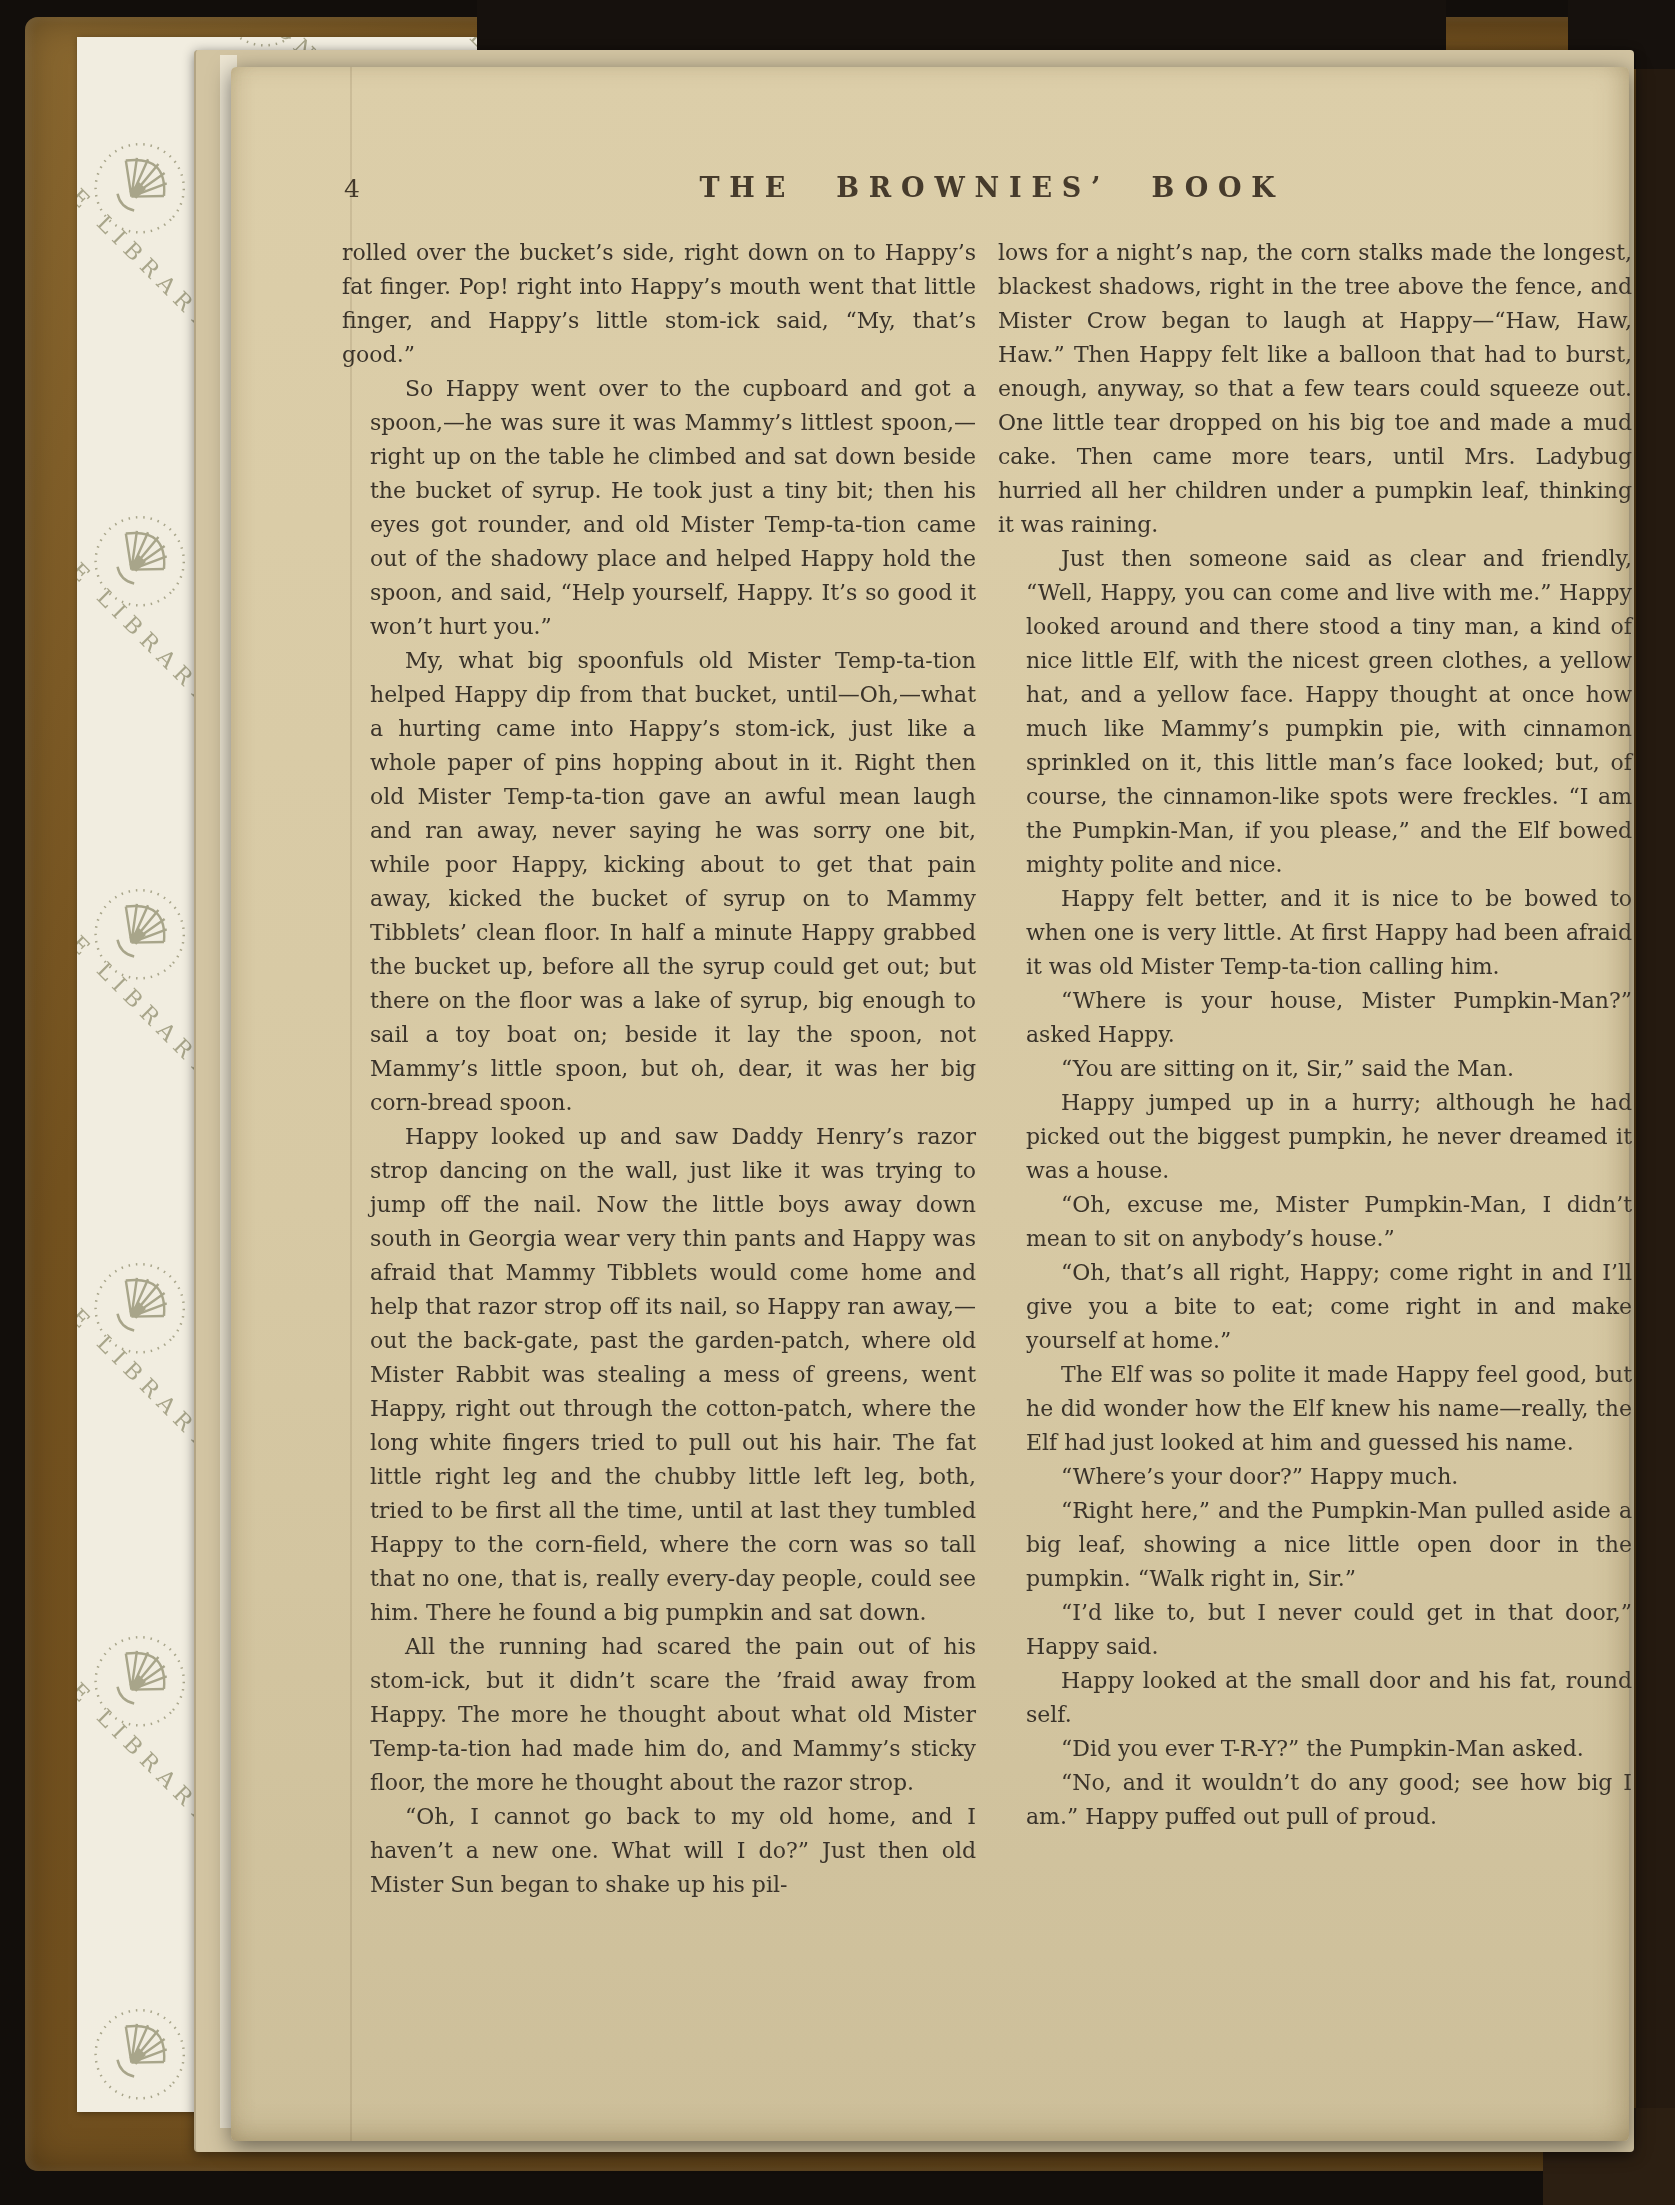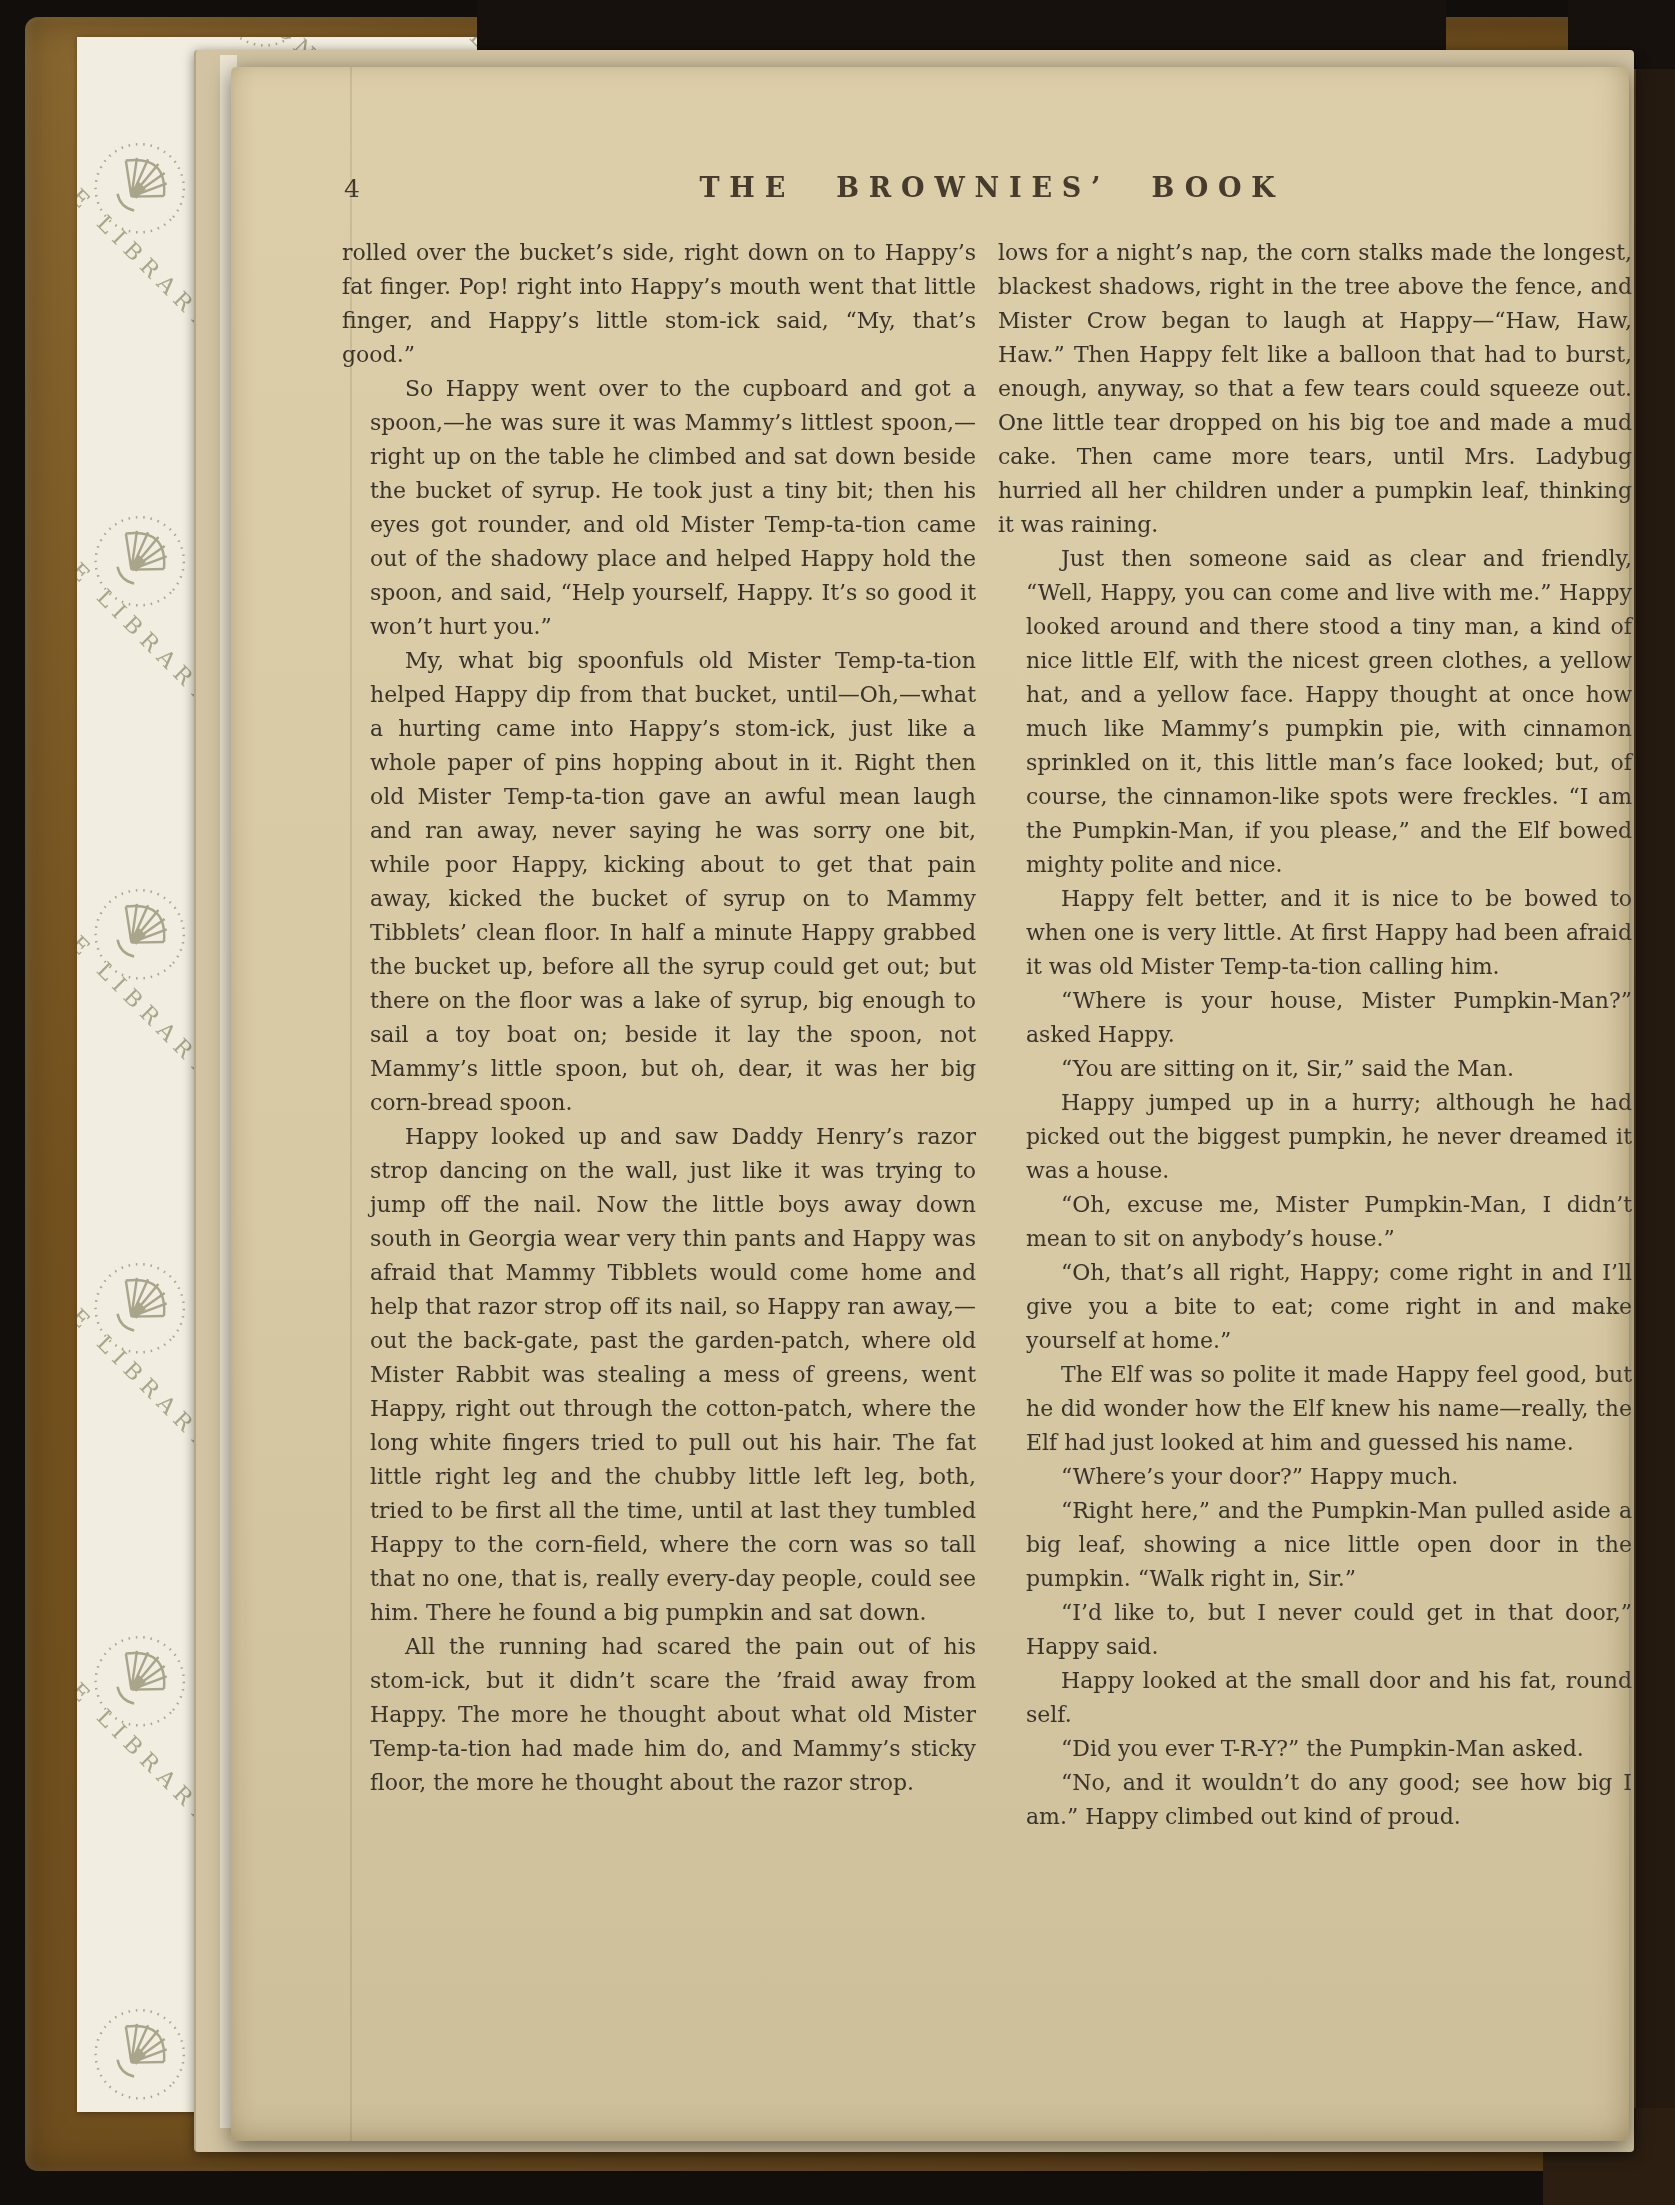--- a/index.html
+++ b/index.html
@@ -259,34 +259,35 @@
   <div class="page">
     <div class="page-number">4</div>
     <div class="running-title">THE BROWNIES’ BOOK</div>
     <div class="columns">
       <div class="col">
           <p class="para">rolled over the bucket’s side, right down on to Happy’s fat finger.  Pop! right into Happy’s mouth went that little finger, and Happy’s little stom-ick said, “My, that’s good.”</p>
           <p class="para indent">So Happy went over to the cupboard and got a spoon,—he was sure it was Mammy’s littlest spoon,—right up on the table he climbed and sat down beside the bucket of syrup.  He took just a tiny bit; then his eyes got rounder, and old Mister Temp-ta-tion came out of the shadowy place and helped Happy hold the spoon, and said, “Help yourself, Happy.  It’s so good it won’t hurt you.”</p>
           <p class="para indent">My, what big spoonfuls old Mister Temp-ta-tion helped Happy dip from that bucket, until—Oh,—what a hurting came into Happy’s stom-ick, just like a whole paper of pins hopping about in it.  Right then old Mister Temp-ta-tion gave an awful mean laugh and ran away, never saying he was sorry one bit, while poor Happy, kicking about to get that pain away, kicked the bucket of syrup on to Mammy Tibblets’ clean floor.  In half a minute Happy grabbed the bucket up, before all the syrup could get out; but there on the floor was a lake of syrup, big enough to sail a toy boat on; beside it lay the spoon, not Mammy’s little spoon, but oh, dear, it was her big corn-bread spoon.</p>
           <p class="para indent">Happy looked up and saw Daddy Henry’s razor strop dancing on the wall, just like it was trying to jump off the nail.  Now the little boys away down south in Georgia wear very thin pants and Happy was afraid that Mammy Tibblets would come home and help that razor strop off its nail, so Happy ran away,—out the back-gate, past the garden-patch, where old Mister Rabbit was stealing a mess of greens, went Happy, right out through the cotton-patch, where the long white fingers tried to pull out his hair.  The fat little right leg and the chubby little left leg, both, tried to be first all the time, until at last they tumbled Happy to the corn-field, where the corn was so tall that no one, that is, really every-day people, could see him.  There he found a big pumpkin and sat down.</p>
           <p class="para indent">All the running had scared the pain out of his stom-ick, but it didn’t scare the ’fraid away from Happy.  The more he thought about what old Mister Temp-ta-tion had made him do, and Mammy’s sticky floor, the more he thought about the razor strop.</p>
+          <p class="para indent">“Oh, I cannot go back to my old home, and I haven’t a new one.  What will I do?”  Just then old Mister Sun began to shake up his pil-</p>
         </div>
       <div class="col">
           <p class="para">lows for a night’s nap, the corn stalks made the longest, blackest shadows, right in the tree above the fence, and Mister Crow began to laugh at Happy—“Haw, Haw, Haw.”  Then Happy felt like a balloon that had to burst, enough, anyway, so that a few tears could squeeze out.  One little tear dropped on his big toe and made a mud cake.  Then came more tears, until Mrs. Ladybug hurried all her children under a pumpkin leaf, thinking it was raining.</p>
           <p class="para indent">Just then someone said as clear and friendly, “Well, Happy, you can come and live with me.”  Happy looked around and there stood a tiny man, a kind of nice little Elf, with the nicest green clothes, a yellow hat, and a yellow face.  Happy thought at once how much like Mammy’s pumpkin pie, with cinnamon sprinkled on it, this little man’s face looked; but, of course, the cinnamon-like spots were freckles.  “I am the Pumpkin-Man, if you please,” and the Elf bowed mighty polite and nice.</p>
           <p class="para indent">Happy felt better, and it is nice to be bowed to when one is very little.  At first Happy had been afraid it was old Mister Temp-ta-tion calling him.</p>
           <p class="para indent">“Where is your house, Mister Pumpkin-Man?” asked Happy.</p>
           <p class="para indent">“You are sitting on it, Sir,” said the Man.</p>
           <p class="para indent">Happy jumped up in a hurry; although he had picked out the biggest pumpkin, he never dreamed it was a house.</p>
           <p class="para indent">“Oh, excuse me, Mister Pumpkin-Man, I didn’t mean to sit on anybody’s house.”</p>
           <p class="para indent">“Oh, that’s all right, Happy; come right in and I’ll give you a bite to eat; come right in and make yourself at home.”</p>
           <p class="para indent">The Elf was so polite it made Happy feel good, but he did wonder how the Elf knew his name—really, the Elf had just looked at him and guessed his name.</p>
           <p class="para indent">“Where’s your door?” Happy much.</p>
           <p class="para indent">“Right here,” and the Pumpkin-Man pulled aside a big leaf, showing a nice little open door in the pumpkin.  “Walk right in, Sir.”</p>
           <p class="para indent">“I’d like to, but I never could get in that door,” Happy said.</p>
           <p class="para indent">Happy looked at the small door and his fat, round self.</p>
           <p class="para indent">“Did you ever T-R-Y?” the Pumpkin-Man asked.</p>
-          <p class="para indent">“No, and it wouldn’t do any good; see how big I am.”  Happy climbed out kind of proud.</p>
+          <p class="para indent">“No, and it wouldn’t do any good; see how big I am.”  Happy puffed out pull of proud.</p>
         </div>
     </div>
   </div>
 </div>
 
 
 </body></html>

